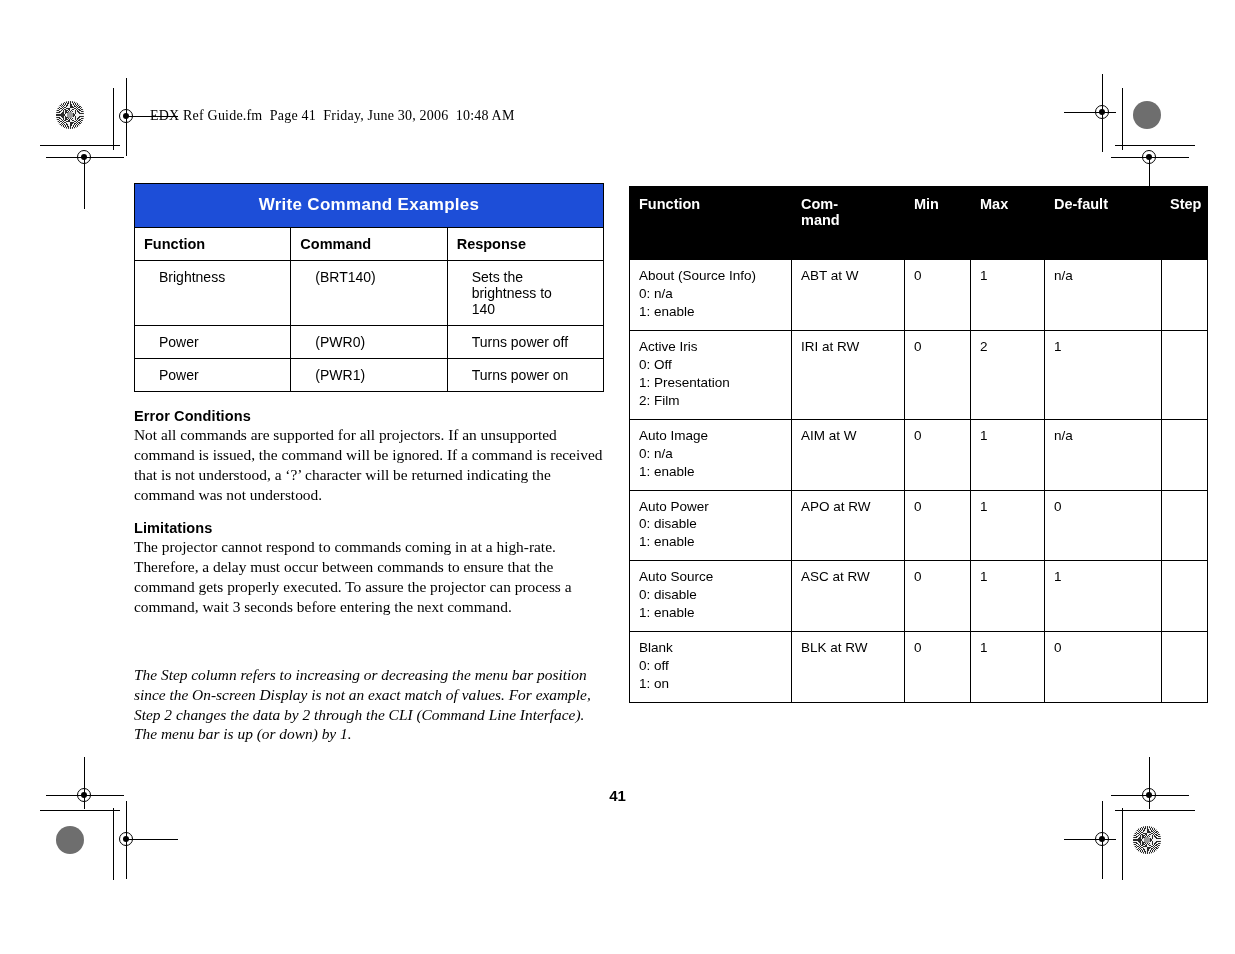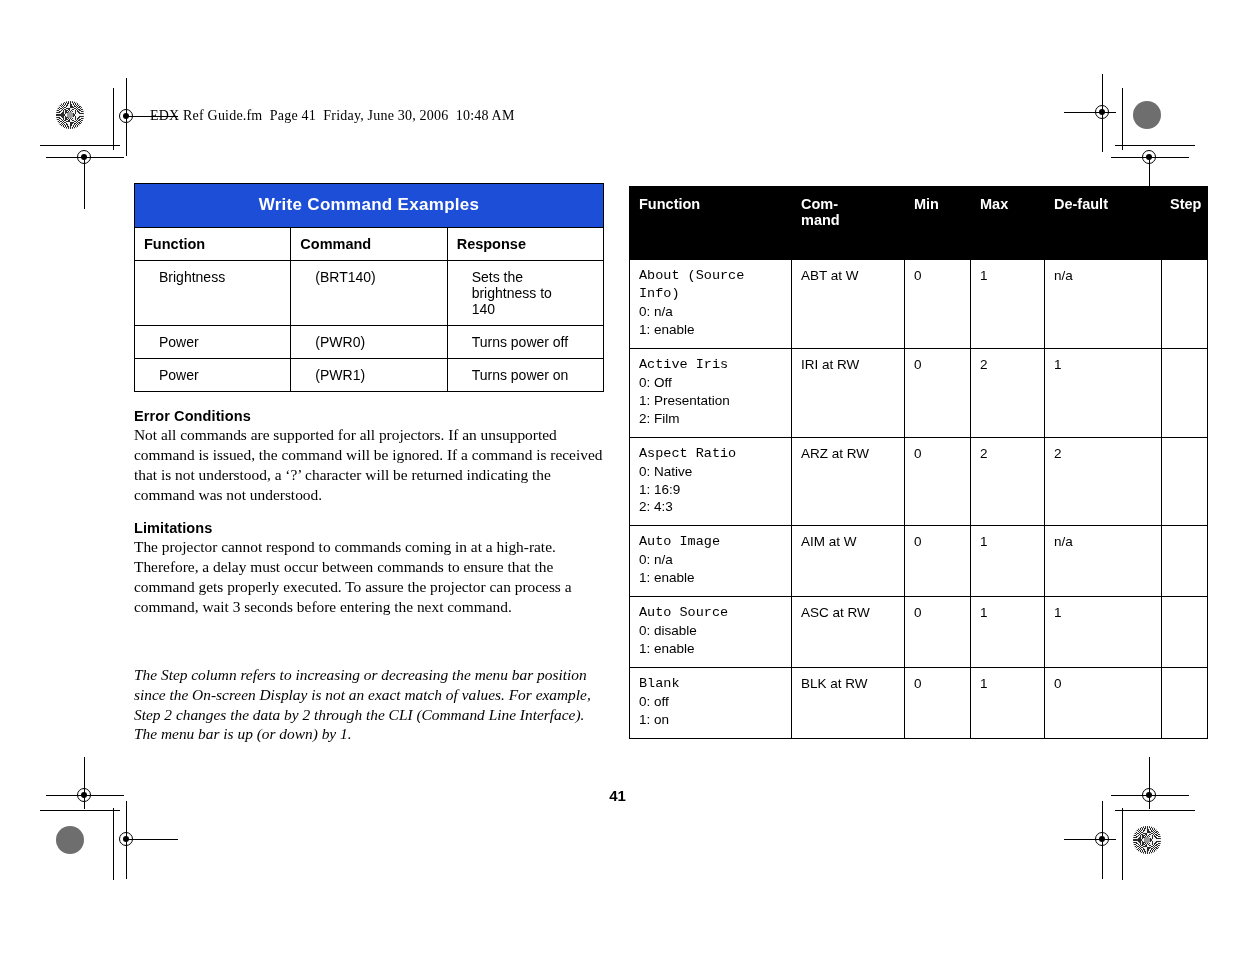--- a/index.html
+++ b/index.html
@@ -148,21 +148,21 @@
   .tbl-cmd thead th.h-step {
     padding-left: 8px;
     padding-right: 2px;
     word-break: break-all;
   }
   .tbl-cmd tbody td {
     font-size: 13.5px;
     padding: 7px 9px 9px 9px;
     line-height: 1.33;
   }
-  .tbl-cmd .fn-name { display: block; font-family: Liberation Mono, monospace; }
+  .tbl-cmd .fn-name { display: block; }
   .tbl-cmd .fn-opt  { display: block; }
 
   
   .section { margin-top: 16px; }
   .section-head {
     font-family: "Liberation Sans", "DejaVu Sans", sans-serif;
     font-size: 14.5px;
     font-weight: bold;
     margin: 0 0 1px 0;
     letter-spacing: 0.1px;
@@ -335,45 +335,44 @@
           <span class="fn-opt">2: Film</span>
         </td>
         <td>IRI at RW</td>
         <td>0</td>
         <td>2</td>
         <td>1</td>
         <td></td>
       </tr>
       <tr>
         <td>
-          <span class="fn-name">Aspect Ratio</span>
-          <span class="fn-opt">0: Native</span>
-          <span class="fn-opt">1: 16:9</span>
-          <span class="fn-opt">2: 4:3</span>
-        </td>
-        <td>ARZ at RW</td>
-        <td>0</td>
-        <td>2</td>
-        <td>2</td>
-        <td></td>
-      </tr>
-      <tr>
-        <td>
           <span class="fn-name">Auto Image</span>
           <span class="fn-opt">0: n/a</span>
           <span class="fn-opt">1: enable</span>
         </td>
         <td>AIM at W</td>
         <td>0</td>
         <td>1</td>
         <td>n/a</td>
         <td></td>
       </tr>
       <tr>
         <td>
+          <span class="fn-name">Auto Power</span>
+          <span class="fn-opt">0: disable</span>
+          <span class="fn-opt">1: enable</span>
+        </td>
+        <td>APO at RW</td>
+        <td>0</td>
+        <td>1</td>
+        <td>0</td>
+        <td></td>
+      </tr>
+      <tr>
+        <td>
           <span class="fn-name">Auto Source</span>
           <span class="fn-opt">0: disable</span>
           <span class="fn-opt">1: enable</span>
         </td>
         <td>ASC at RW</td>
         <td>0</td>
         <td>1</td>
         <td>1</td>
         <td></td>
       </tr>

